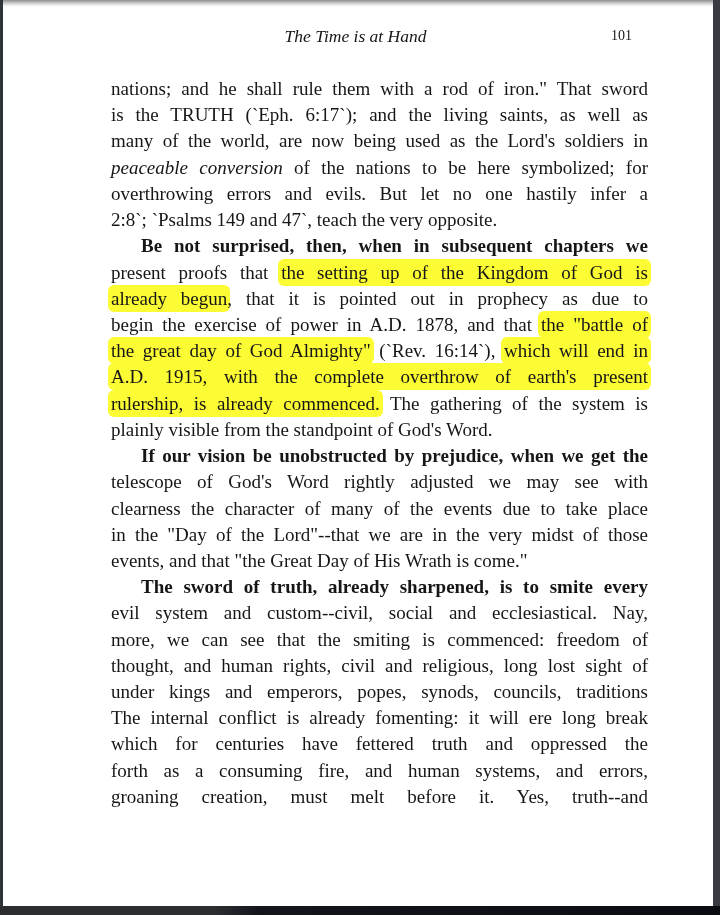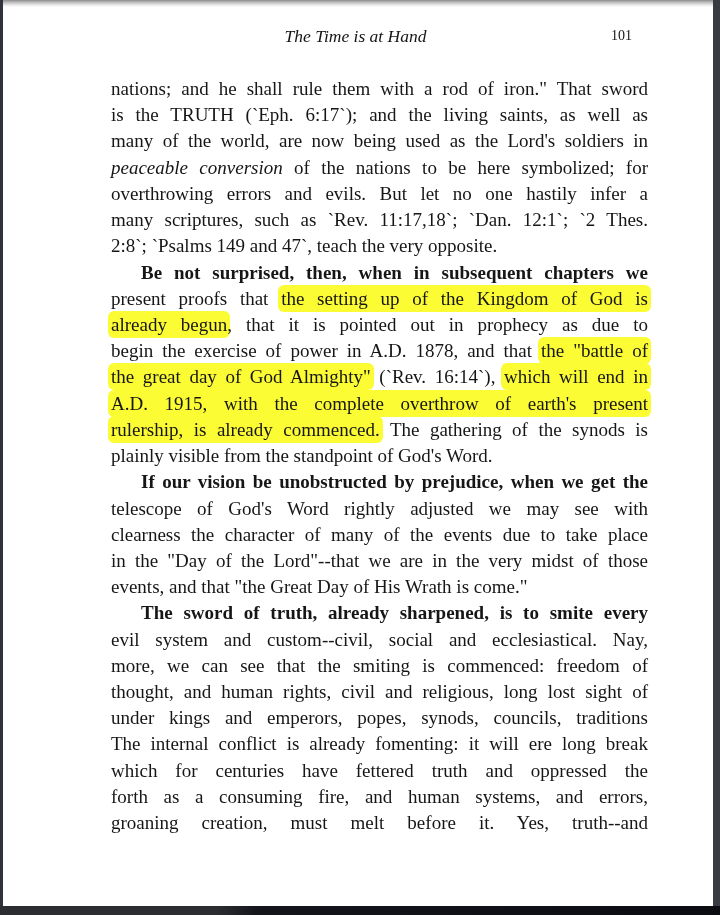--- a/index.html
+++ b/index.html
@@ -77,31 +77,30 @@
   <div class="pagenum">101</div>
 </div>
 
 <div class="text-block">
     <div class="paragraph">
       <div class="line"><span>nations; and he shall rule them with a rod of iron." That sword</span></div>
       <div class="line"><span>is the TRUTH (`Eph. 6:17`); and the living saints, as well as</span></div>
       <div class="line"><span>many of the world, are now being used as the Lord's soldiers in</span></div>
       <div class="line"><span class="it">peaceable conversion</span><span> of the nations to be here symbolized; for</span></div>
       <div class="line"><span>overthrowing errors and evils. But let no one hastily infer a</span></div>
-      <div class="line"><span>many scriptures, such as `Rev. 11:17,18`; `Dan. 12:1`; `2 Thes.</span></div>
       <div class="line ragged"><span>2:8`; `Psalms 149 and 47`, teach the very opposite.</span></div>
     </div>
     <div class="paragraph">
       <div class="line indent"><span>Be not surprised, then, when in subsequent chapters we</span></div>
       <div class="line"><span>present proofs that </span><span class="hl">the setting up of the Kingdom of God is</span></div>
       <div class="line"><span class="hl">already begun</span><span>, that it is pointed out in prophecy as due to</span></div>
       <div class="line"><span>begin the exercise of power in A.D. 1878, and that </span><span class="hl">the "battle of</span></div>
       <div class="line"><span class="hl">the great day of God Almighty"</span><span> (`Rev. 16:14`), </span><span class="hl">which will end in</span></div>
       <div class="line"><span class="hl">A.D. 1915, with the complete overthrow of earth's present</span></div>
-      <div class="line"><span class="hl">rulership, is already commenced.</span><span> The gathering of the synods is</span></div>
+      <div class="line"><span class="hl">rulership, is already commenced.</span><span> The gathering of the system is</span></div>
       <div class="line ragged"><span>plainly visible from the standpoint of God's Word.</span></div>
     </div>
     <div class="paragraph">
       <div class="line indent"><span>If our vision be unobstructed by prejudice, when we get the</span></div>
       <div class="line"><span>telescope of God's Word rightly adjusted we may see with</span></div>
       <div class="line"><span>clearness the character of many of the events due to take place</span></div>
       <div class="line"><span>in the "Day of the Lord"--that we are in the very midst of those</span></div>
       <div class="line ragged"><span>events, and that "the Great Day of His Wrath is come."</span></div>
     </div>
     <div class="paragraph">

